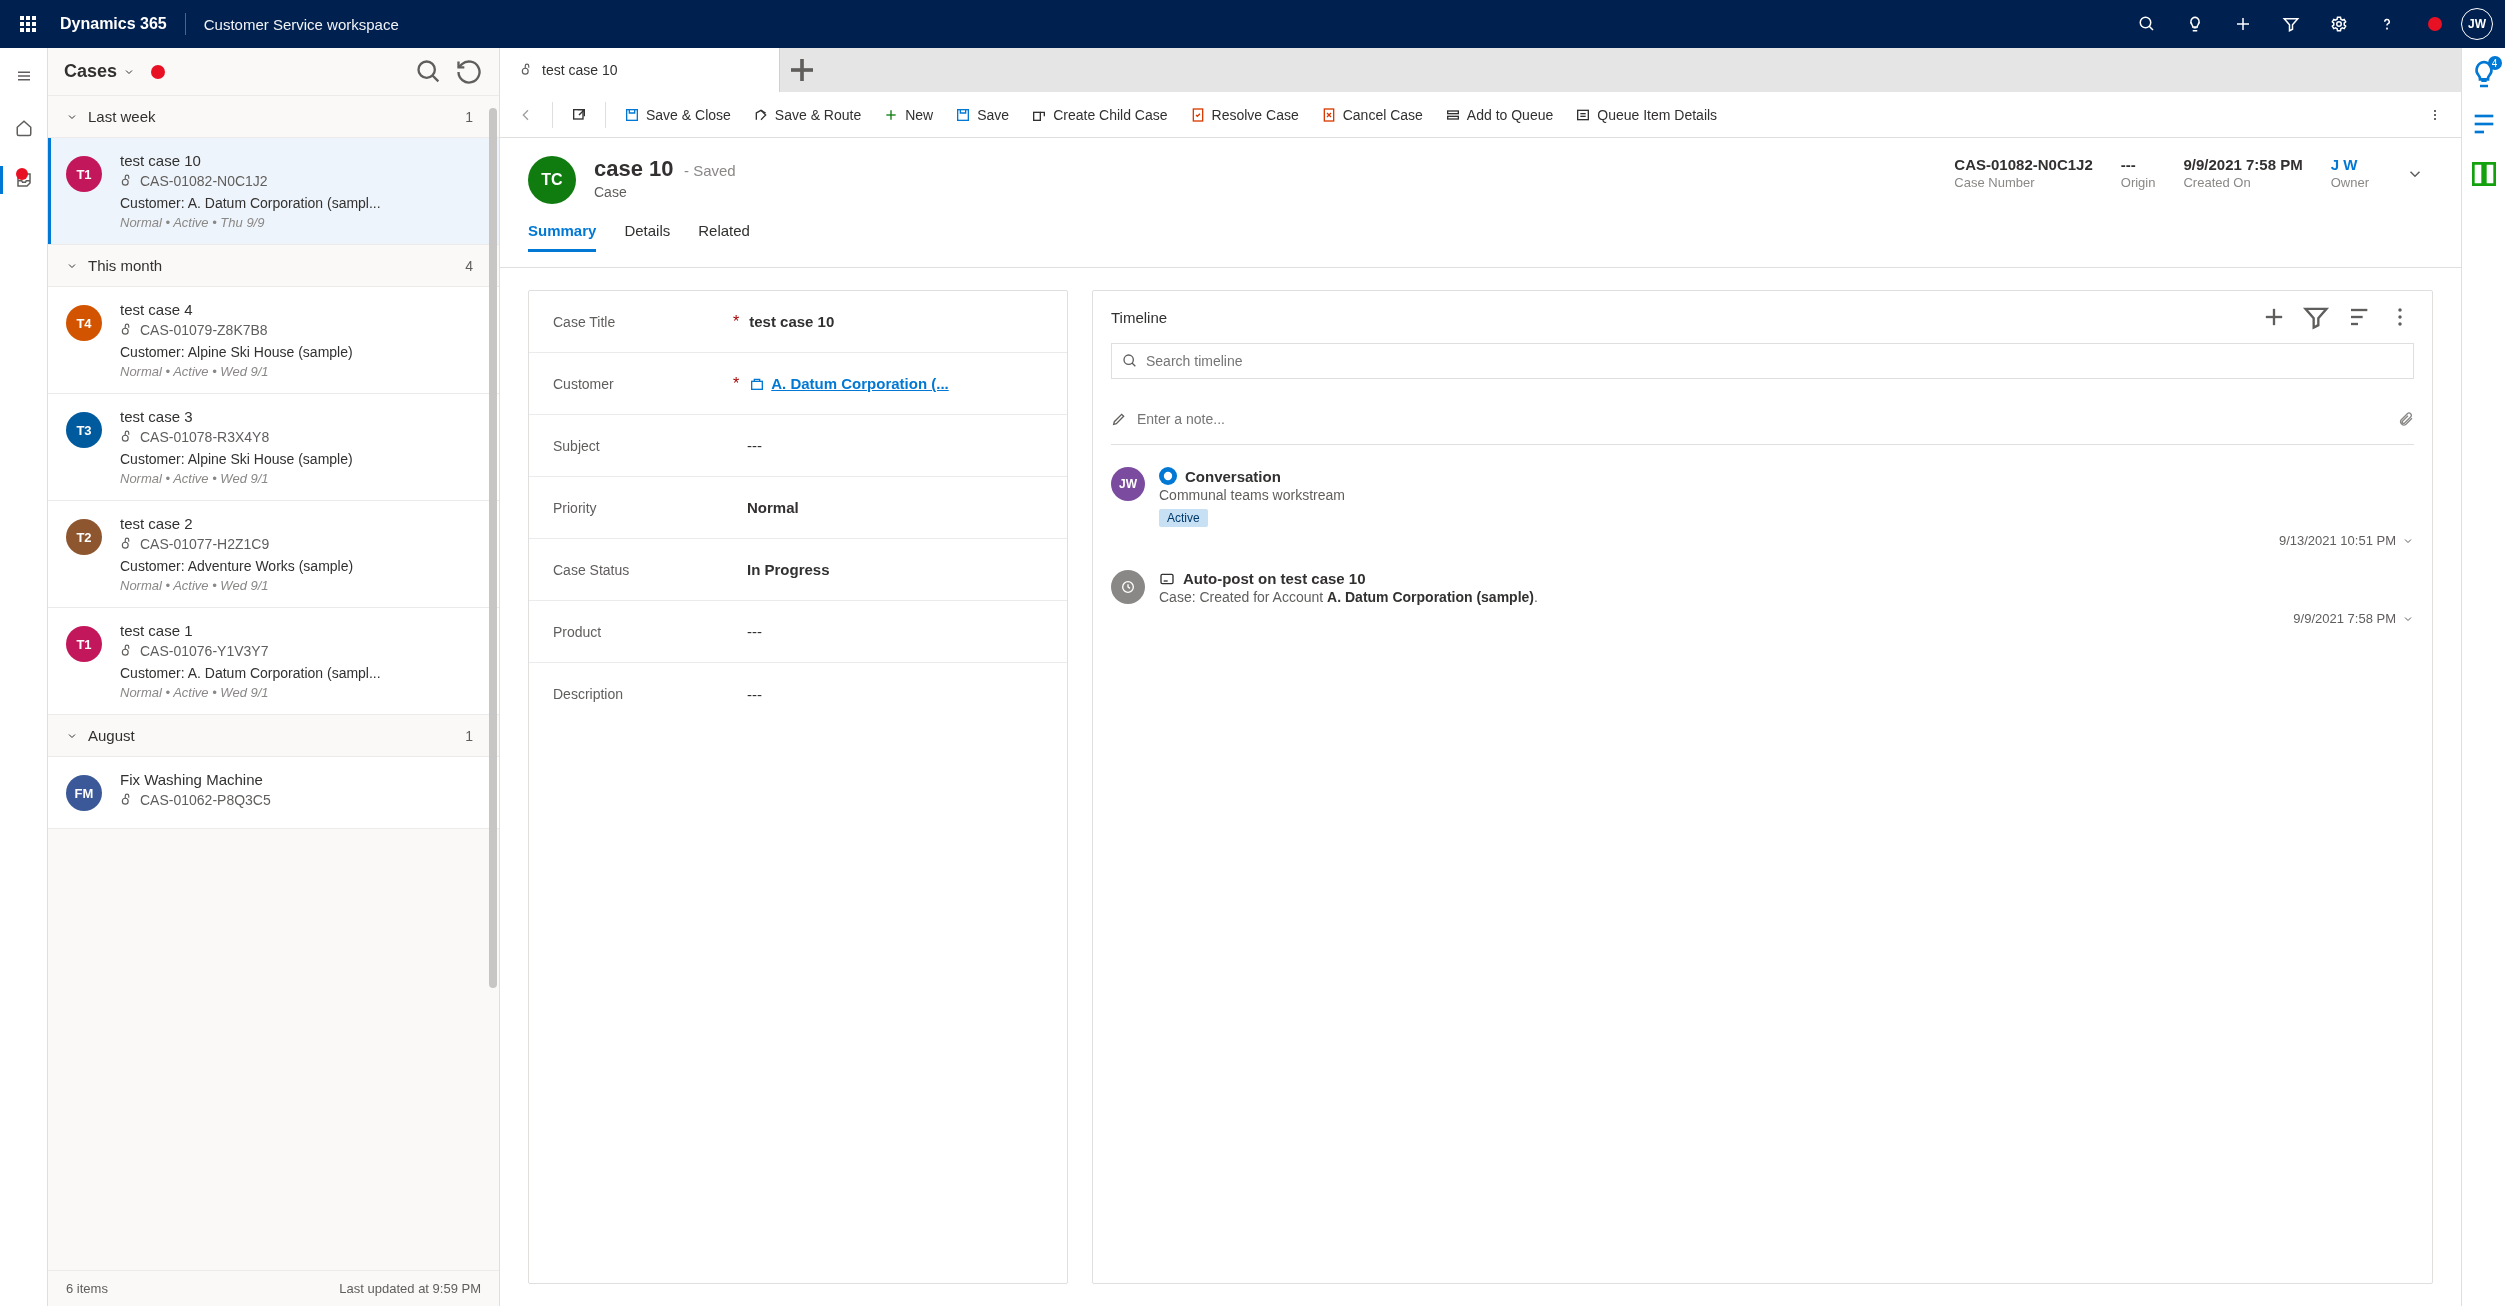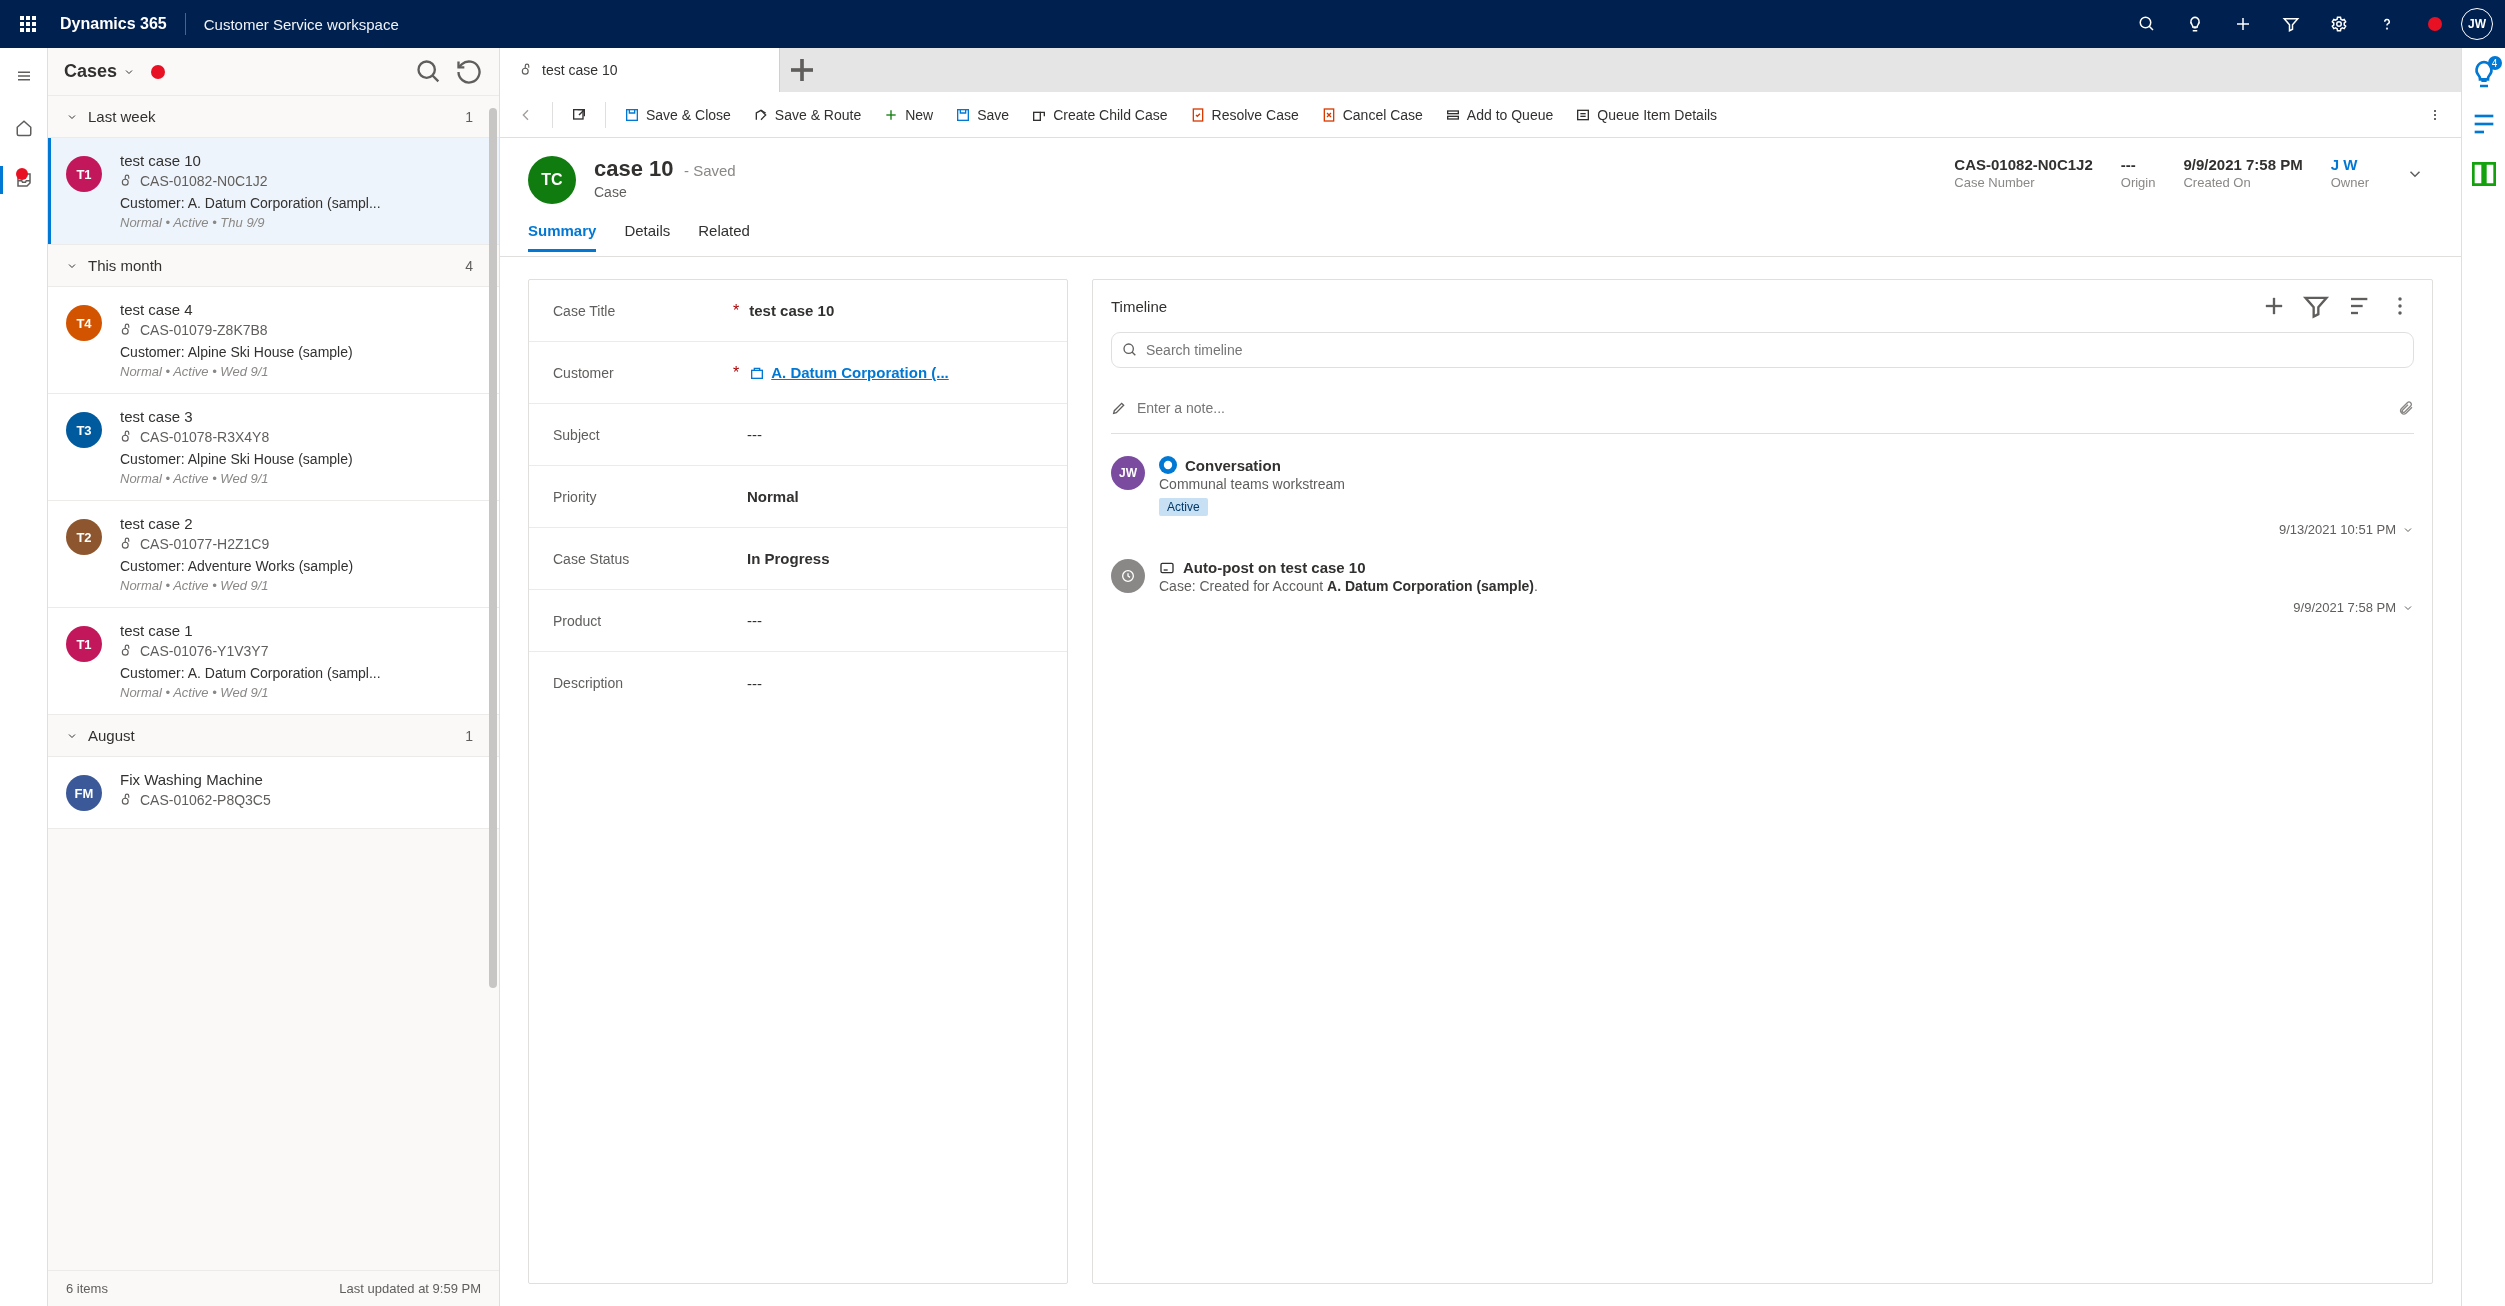--- a/index.html
+++ b/index.html
@@ -71,40 +71,40 @@
   .rec-avatar { width:48px; height:48px; border-radius:50%; background:#107c10; color:#fff; display:flex; align-items:center; justify-content:center; font-weight:600; font-size:16px; margin-right:18px; }
   .rec-title { font-size:22px; font-weight:600; display:inline; }
   .rec-saved { font-size:15px; color:#8a8886; margin-left:6px; }
   .rec-sub { font-size:14px; color:#605e5c; margin-top:2px; }
   .rec-right { margin-left:auto; display:flex; align-items:flex-start; gap:28px; }
   .rec-field .val { font-size:15px; font-weight:600; }
   .rec-field .lbl { font-size:13px; color:#8a8886; margin-top:2px; }
   .rec-field .val.link { color:#0078d4; }
   .rec-chev { width:36px; height:36px; display:flex; align-items:center; justify-content:center; cursor:pointer; color:#605e5c; }
 
-  .rec-tabs { display:flex; gap:28px; padding:18px 28px 5px 28px; border-bottom:1px solid #e1dfdd; }
+  .rec-tabs { display:flex; gap:28px; padding:18px 28px 16px 28px; border-bottom:1px solid #e1dfdd; }
   .rec-tab { padding-bottom:10px; font-size:15px; cursor:pointer; color:#323130; }
   .rec-tab.active { color:#0078d4; font-weight:600; border-bottom:3px solid #0078d4; margin-bottom:-1px; }
 
   .rec-body { flex:1; padding:22px 28px; display:flex; gap:24px; min-height:0; }
   .panel { border:1px solid #e1dfdd; border-radius:2px; }
   .panel-fields { width:540px; }
   .field-row { display:flex; align-items:center; padding:16px 24px; border-bottom:1px solid #edebe9; min-height:62px; }
   .field-row:last-child { border-bottom:none; }
   .field-lbl { width:180px; font-size:14px; color:#605e5c; }
   .field-req { color:#a80000; margin-right:10px; }
   .field-val { font-size:15px; font-weight:600; flex:1; }
   .field-val.link { color:#0078d4; display:flex; align-items:center; gap:6px;text-decoration:underline; }
   .field-val.dash { color:#323130; font-weight:400; }
 
   .panel-timeline { flex:1; display:flex; flex-direction:column; }
   .tl-head { display:flex; align-items:center; padding:12px 18px; }
   .tl-head-title { font-size:15px; font-weight:400; }
   .tl-head-right { margin-left:auto; display:flex; gap:14px; }
-  .tl-search { margin:0 18px 10px 18px; height:36px; border:1px solid #e1dfdd; border-radius:9px; display:flex; align-items:center; padding:0 10px; gap:8px; color:#605e5c; }
+  .tl-search { margin:0 18px 10px 18px; height:36px; border:1px solid #e1dfdd; border-radius:0; display:flex; align-items:center; padding:0 10px; gap:8px; color:#605e5c; }
   .tl-search input { border:none; outline:none; flex:1; font-size:14px; }
   .tl-note { margin:16px 18px 14px 18px; height:40px; display:flex; align-items:center; gap:10px; color:#605e5c; border-bottom:1px solid #e1dfdd; padding-bottom:12px; }
   .tl-note input { border:none; outline:none; flex:1; font-size:14px; }
   .tl-clip { color:#8a8886; }
 
   .tl-item { display:flex; padding:8px 18px 14px 18px; gap:14px; }
   .tl-av { width:34px; height:34px; border-radius:50%; display:flex; align-items:center; justify-content:center; color:#fff; font-size:12px; font-weight:600; flex-shrink:0; }
   .tl-content { flex:1; }
   .tl-row1 { display:flex; align-items:center; gap:8px; font-size:15px; }
   .tl-chip { width:18px; height:18px; border-radius:50%; display:flex; align-items:center; justify-content:center; }

